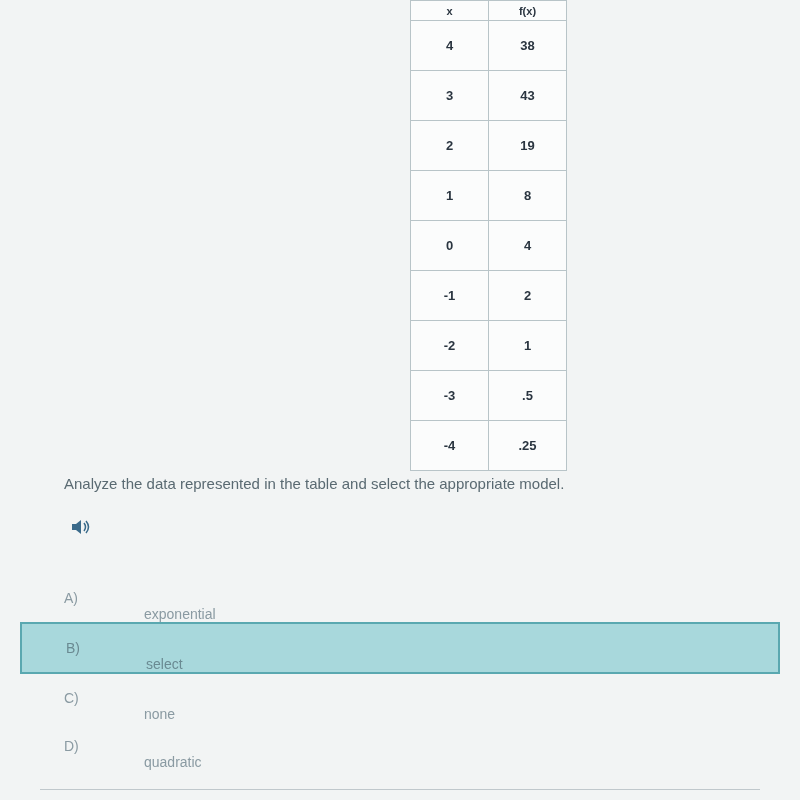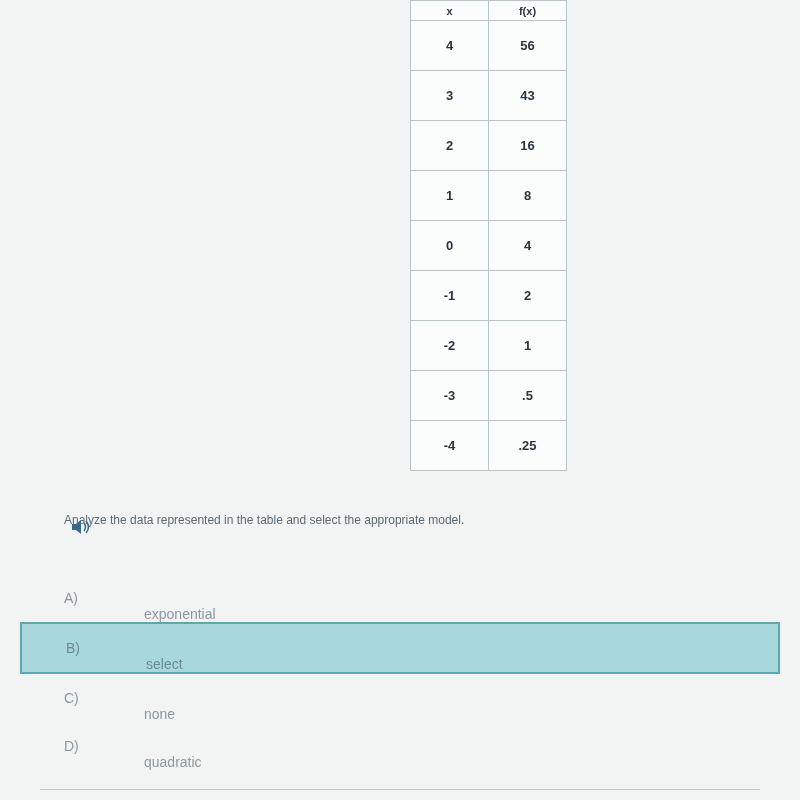--- a/index.html
+++ b/index.html
@@ -31,23 +31,23 @@
       font-size: 13px;
       font-weight: bold;
       color: #2a3540;
     }
     .data-table tr.header td {
       height: 20px;
       font-size: 11px;
     }
     .question-text {
       position: absolute;
-      top: 513px;
+      top: 475px;
       left: 64px;
-      font-size: 12px;
+      font-size: 15px;
       color: #5a6a72;
     }
     .audio-icon {
       position: absolute;
       top: 518px;
       left: 70px;
       color: #3a6a8a;
       font-size: 18px;
     }
     .options {
@@ -98,29 +98,29 @@
 <body>
 
 <table class="data-table">
   <tbody>
       <tr class="header">
     <td>x</td>
     <td>f(x)</td>
   </tr>
   <tr>
     <td>4</td>
-    <td>56</td>
+    <td>38</td>
   </tr>
   <tr>
     <td>3</td>
     <td>43</td>
   </tr>
   <tr>
     <td>2</td>
-    <td>16</td>
+    <td>19</td>
   </tr>
   <tr>
     <td>1</td>
     <td>8</td>
   </tr>
   <tr>
     <td>0</td>
     <td>4</td>
   </tr>
   <tr>

